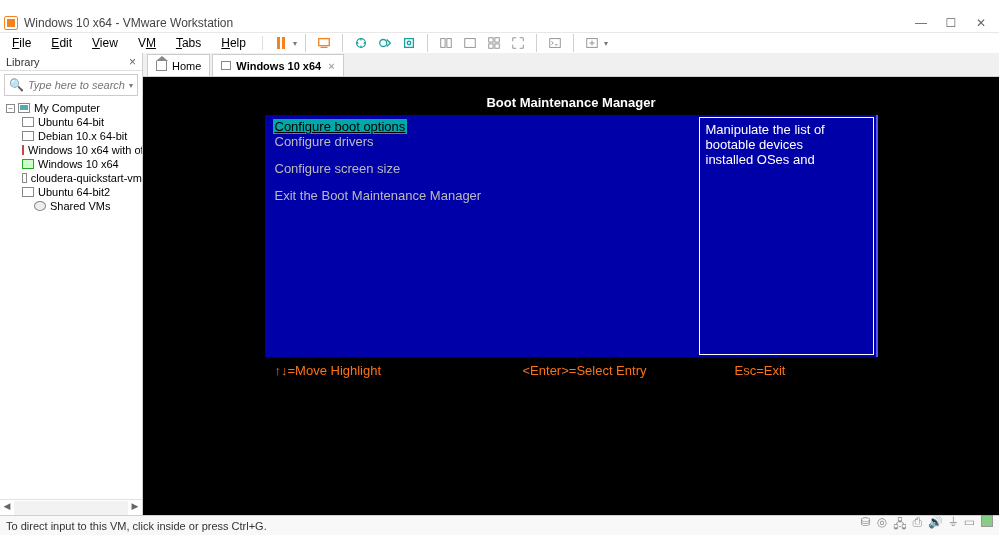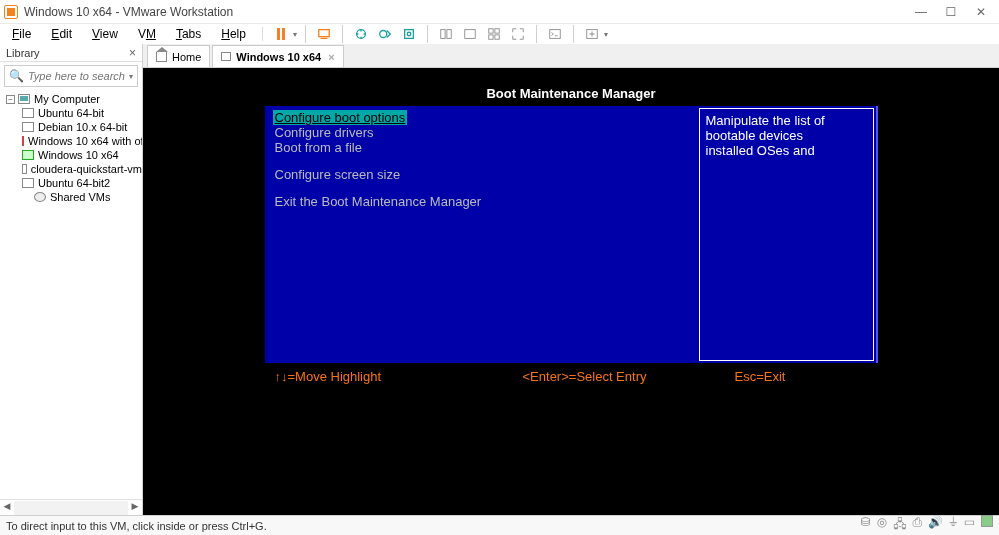--- a/index.html
+++ b/index.html
@@ -1,17 +1,17 @@
 <!DOCTYPE html>
 <html><head>
 <meta charset="utf-8">
 <style>
 * { margin: 0; padding: 0; box-sizing: border-box; font-family: "Segoe UI", Tahoma, sans-serif; }
 body { width: 999px; height: 535px; background: #fff; display: flex; flex-direction: column; overflow: hidden; font-size: 12px; color: #000; }
-.titlebar { height: 24px; display: flex; align-items: center; padding: 0 4px; background: #fff; border-bottom: 1px solid #e8e8e8; }
+.titlebar { height: 24px; display: flex; padding: 16px 4px; background: #fff; border-bottom: 1px solid #e8e8e8; }
 .titlebar .ticon { width: 14px; height: 14px; margin-right: 6px; border: 1px solid #f58220; border-radius: 2px; position: relative; }
 .titlebar .ticon::after { content: ""; position: absolute; inset: 2px; background: #f58220; }
 .title-text { flex: 1; font-size: 12px; color: #444; }
 .winbtns { display: flex; gap: 18px; margin-right: 8px; }
 .winbtns span { width: 12px; text-align: center; color: #666; font-size: 12px; }
 .menubar { height: 20px; display: flex; align-items: center; padding: 0 4px; gap: 4px; background: #fff; }
 .menubar .mi { padding: 0 8px; font-size: 12px; cursor: default; }
 .menubar .mi u { text-decoration: underline; }
 .toolbar { height: 28px; display: flex; align-items: center; padding: 0 6px; background: #fafafa; border-top: 1px solid #e6e6e6; border-bottom: 1px solid #d0d0d0; gap: 4px; }
 .toolbar .sep { width: 1px; height: 18px; background: #d0d0d0; margin: 0 4px; }
@@ -230,21 +230,20 @@
       </div>
     </div>
 
     <div class="vm-view">
       <div class="bios">
         <div class="title">Boot Maintenance Manager</div>
         <div class="bios-body">
           <div class="bios-left">
             <div><span class="bios-line sel">Configure boot options</span></div>
             <div class="bios-line">Configure drivers</div>
-            <div class="bios-line">Boot from a file</div>
             <div class="bios-spacer"></div>
             <div class="bios-line">Configure screen size</div>
             <div class="bios-spacer"></div>
             <div class="bios-line">Exit the Boot Maintenance Manager</div>
             <div style="height:150px"></div>
           </div>
           <div class="bios-right">
             <div>Manipulate the list of</div>
             <div>bootable devices</div>
             <div>installed OSes and</div>

